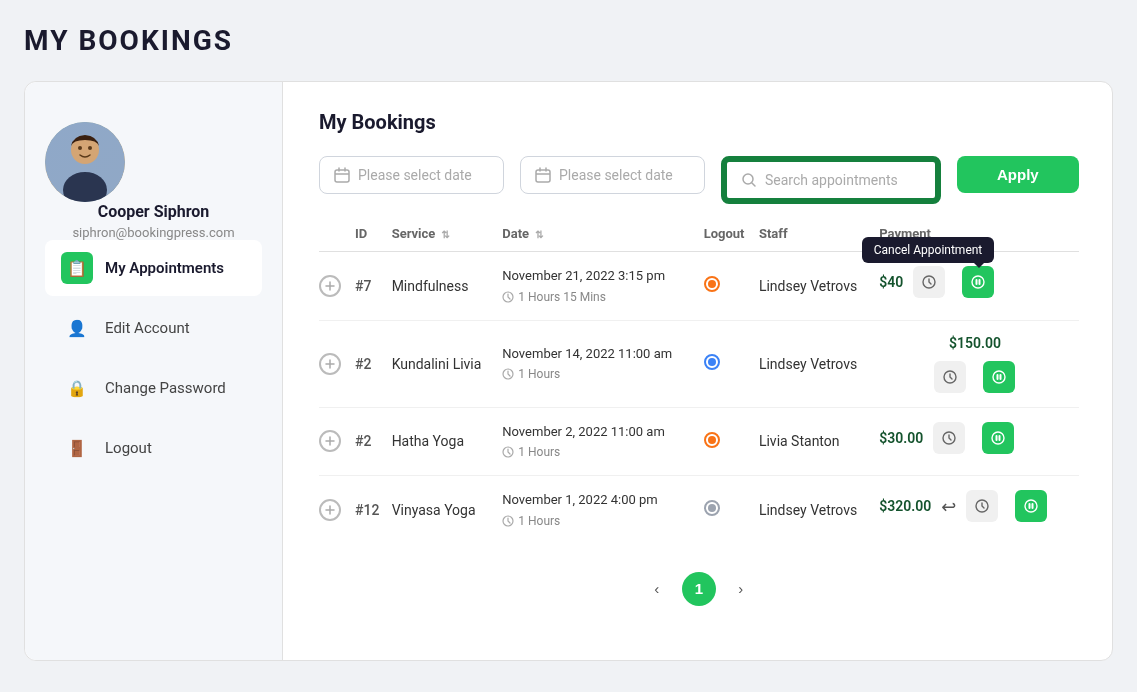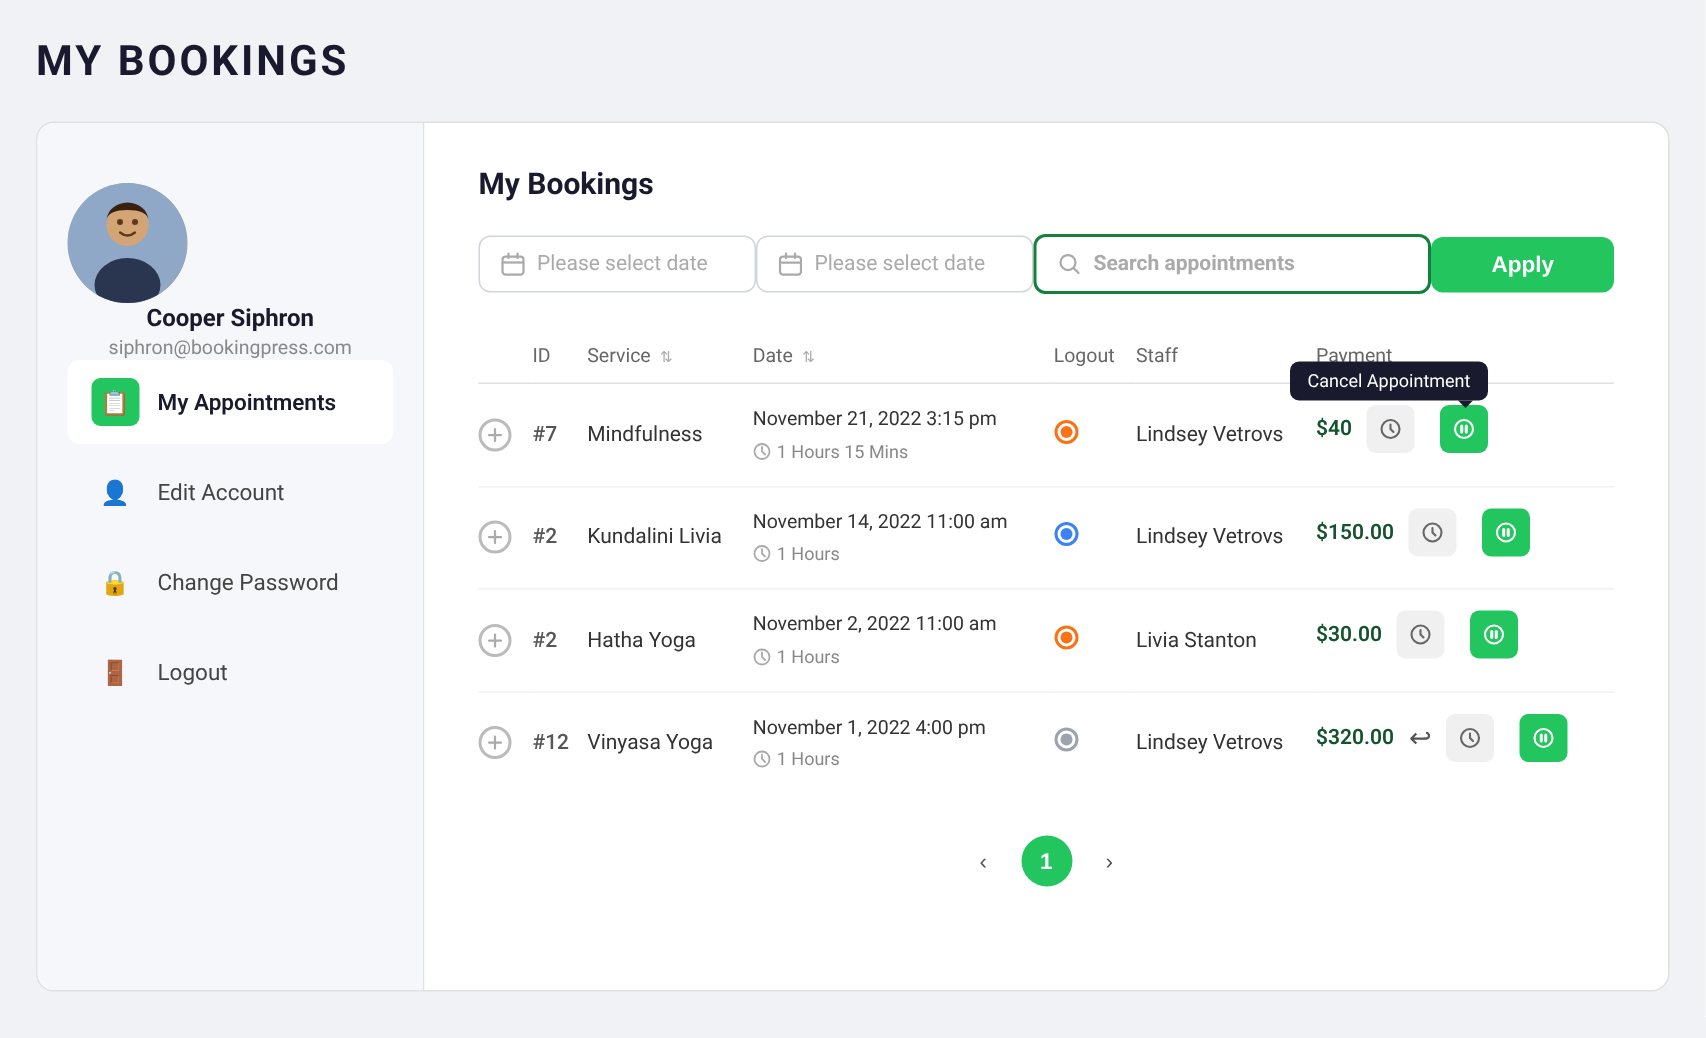--- a/index.html
+++ b/index.html
@@ -89,51 +89,50 @@
       position: relative;
     }
     .content-title {
       font-size: 20px;
       font-weight: 700;
       color: #1a1a2e;
       margin-bottom: 22px;
     }
     .toolbar {
       display: flex;
-      gap: 0;
-      margin-bottom: 24px;
-      align-items: center;
+      gap: 16px;
+      margin-bottom: 12px;
+      align-items: flex-start;
     }
     .date-input {
       display: flex;
       align-items: center;
       gap: 8px;
       border: 1px solid #d0d5dd;
       border-radius: 8px;
       padding: 10px 14px;
       font-size: 14px;
       color: #aaa;
       background: #fff;
       cursor: pointer;
       min-width: 185px;
     }
     .date-input svg { flex-shrink: 0; }
     .search-input {
       display: flex;
       align-items: center;
       gap: 8px;
-      border: 2px solid #15803d;
+      border: 6px solid #15803d;
       border-radius: 8px;
       padding: 10px 14px;
       font-size: 14px;
       color: #aaa;
       background: #fff;
       flex: 1;
       min-width: 220px;
-      font-weight: bold;
     }
     .apply-btn {
       background: #22c55e;
       color: #fff;
       border: none;
       border-radius: 8px;
       padding: 10px 40px;
       font-size: 15px;
       font-weight: 600;
       cursor: pointer;
@@ -146,21 +145,21 @@
     table {
       width: 100%;
       border-collapse: collapse;
     }
     thead tr {
       border-bottom: 1px solid #e0e0e0;
     }
     thead th {
       text-align: left;
       font-size: 13px;
-      font-weight: 400;
+      font-weight: 700;
       color: #666;
       padding: 10px 8px 10px 0;
     }
     thead th:first-child { width: 36px; }
     tbody tr {
       border-bottom: 1px solid #f0f0f0;
     }
     tbody tr:last-child { border-bottom: none; }
     tbody td {
       padding: 14px 8px 14px 0;
@@ -449,21 +448,21 @@
                 </button>
               </td>
               <td class="id-cell">#2</td>
               <td>Kundalini Livia</td>
               <td class="date-cell">November 14, 2022 11:00 am<div class="duration"><svg width="12" height="12" viewBox="0 0 12 12" fill="none">
                     <circle cx="6" cy="6" r="5" stroke="#aaa" stroke-width="1.2"></circle>
                     <path d="M6 3v3l2 2" stroke="#aaa" stroke-width="1.2" stroke-linecap="round"></path>
                   </svg>1 Hours</div></td>
               <td><span class="status-dot status-blue"></span></td>
               <td>Lindsey Vetrovs</td>
-              <td style="display: flex; align-items: center; gap: 10px;">
+              <td style="display: flex; align-items: center; gap: 10px; flex-direction: column;">
                 <span class="payment-cell">$150.00</span>
                 <div class="action-icons">
                   <button class="action-btn history">
                     <svg width="14" height="14" viewBox="0 0 14 14" fill="none">
                       <circle cx="7" cy="7" r="6" stroke="#666" stroke-width="1.4"></circle>
                       <path d="M7 4v3l2 2" stroke="#666" stroke-width="1.4" stroke-linecap="round"></path>
                     </svg>
                   </button>
                   <div class="tooltip-container">
                     <button class="action-btn cancel">

